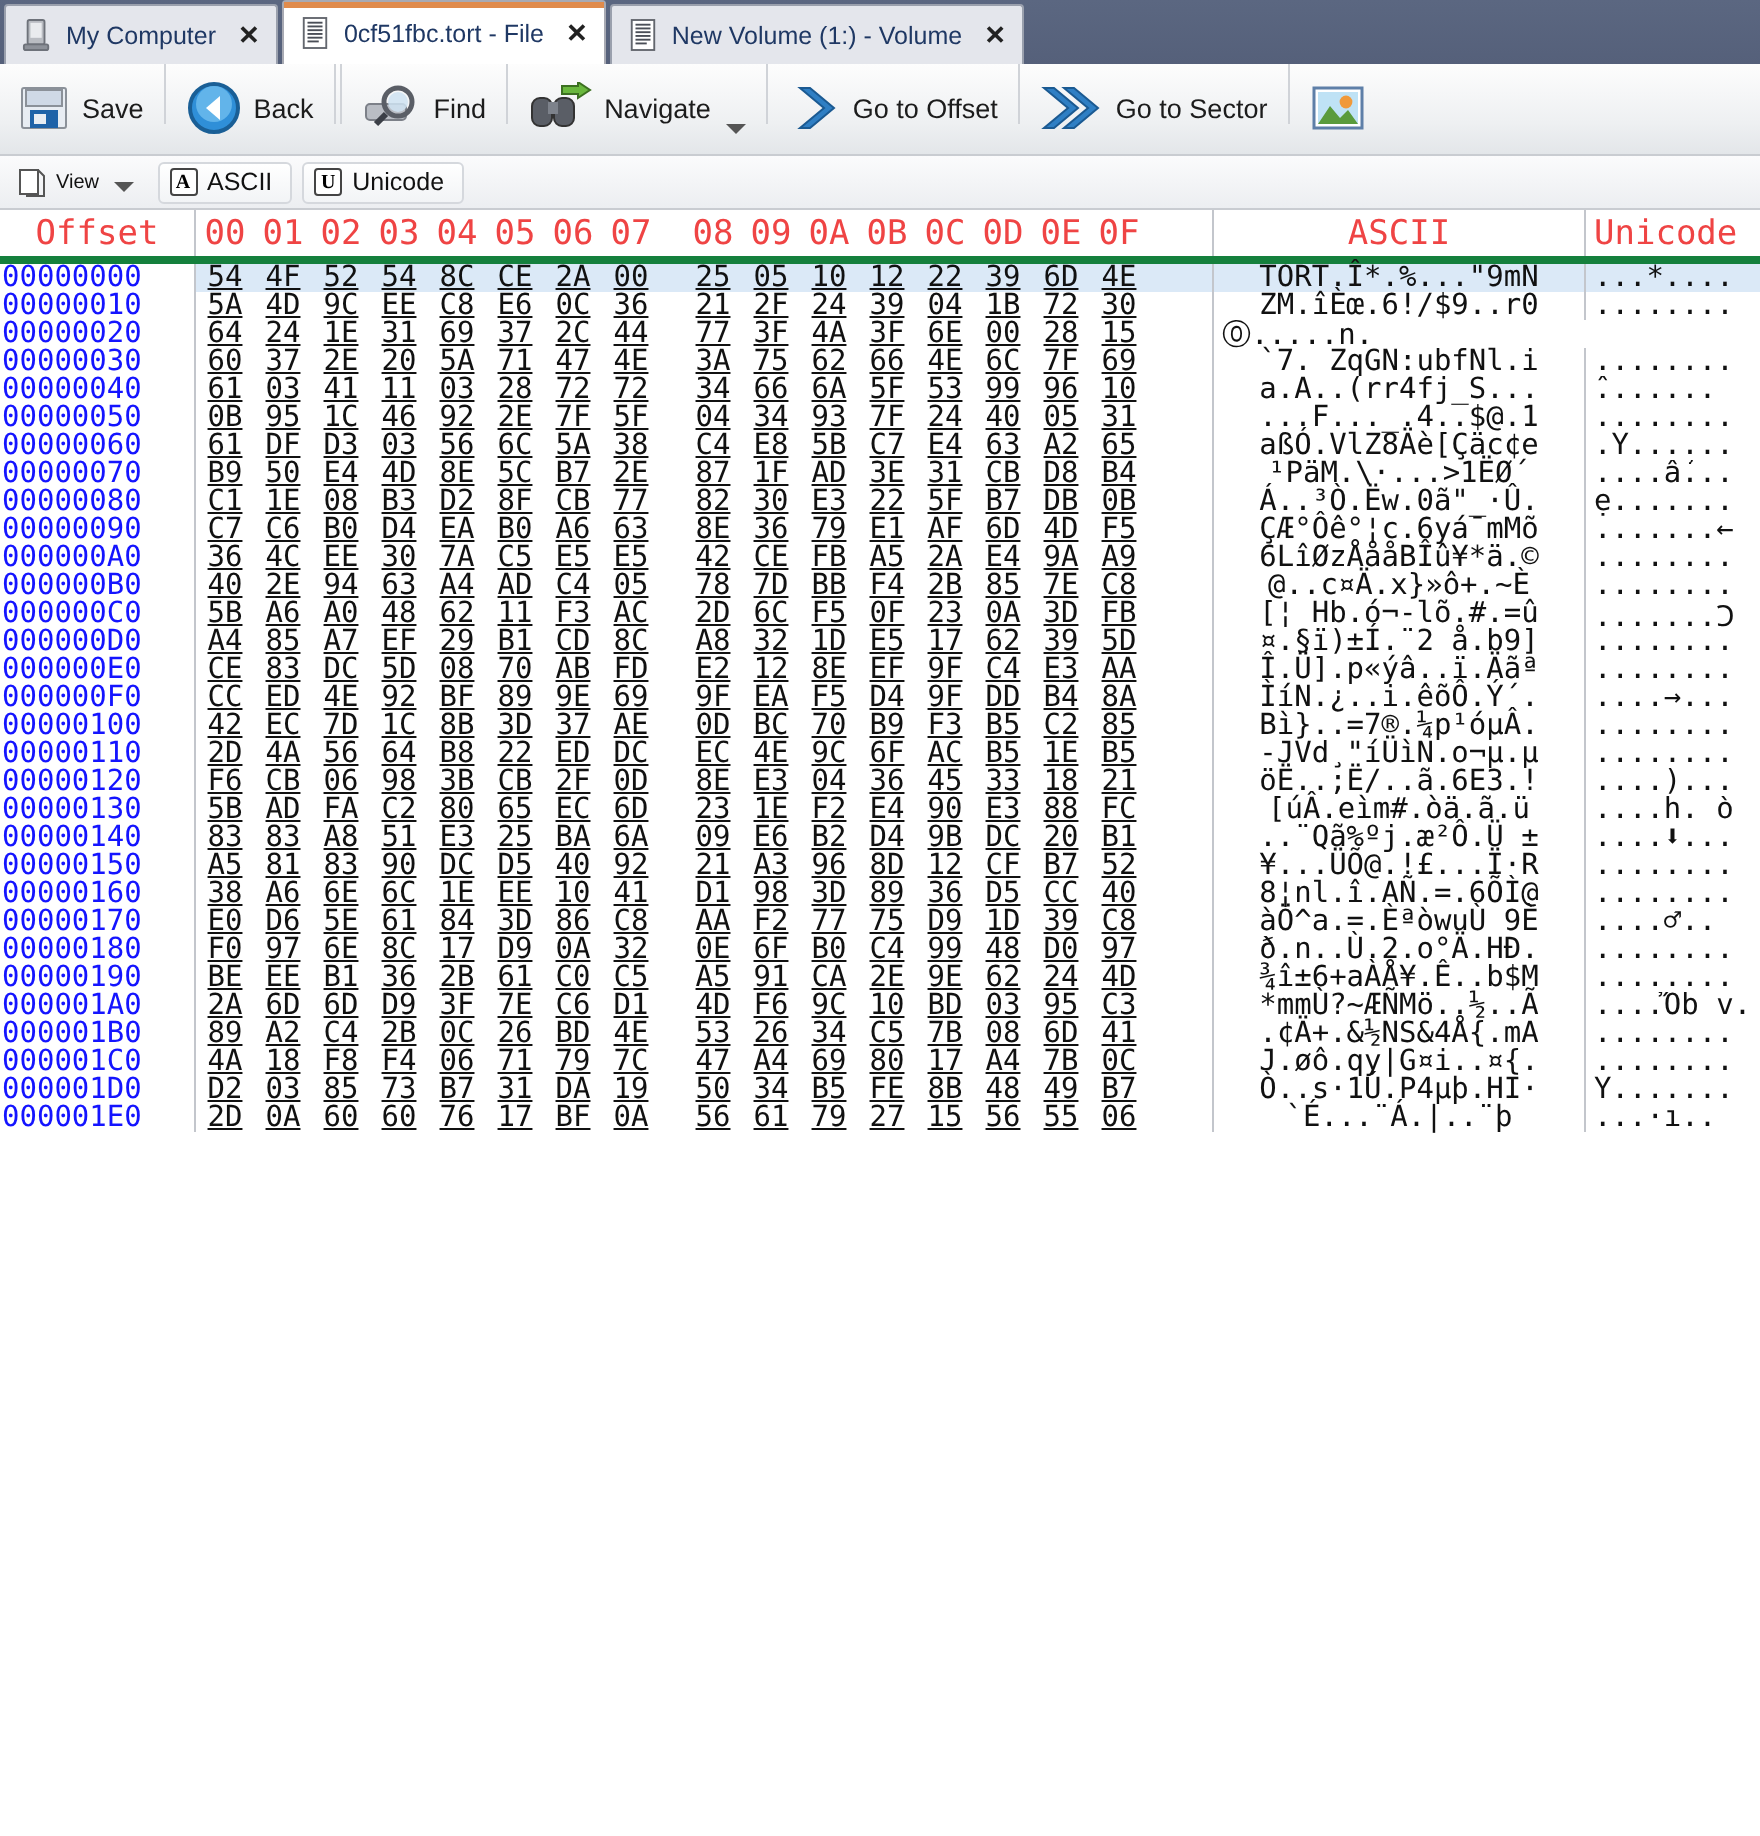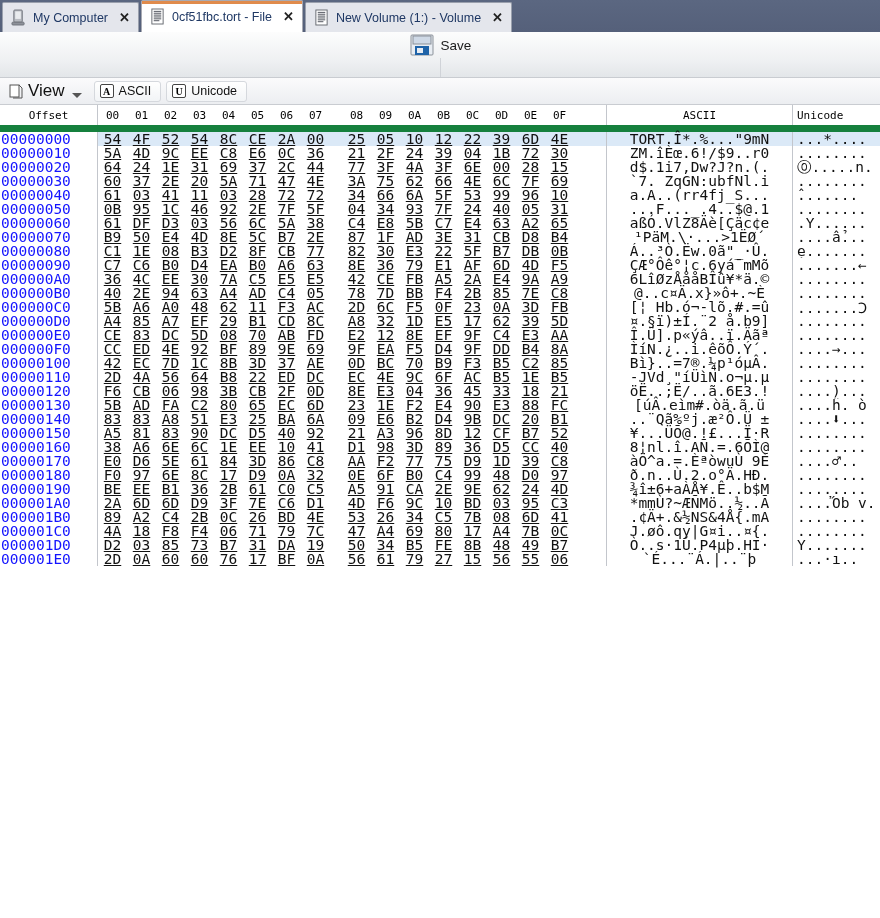--- a/index.html
+++ b/index.html
@@ -62,23 +62,22 @@
     cursor: pointer;
   }
   .tab-ico { width:15px; height:17px; flex:0 0 auto; display:block; }
 
   
   .toolbar {
     height: 46px;
     background: linear-gradient(#fdfdfd, #eef0f2 65%, #e3e6e9);
     border-bottom: 1px solid #c9ccd1;
     display: flex;
-    align-items: center;
+    align-items: flex-start;
     overflow: hidden;
-    flex-direction: column;
   }
   .tb-item {
     display:flex; align-items:center; gap:6px;
     height:44px; padding: 0 9px;
     cursor: default;
     white-space:nowrap;
   }
   .tb-item span.lbl { font-size: 13.5px; color:#1c1c1c; }
   .tb-item.disabled span.lbl { color:#a3a6ab; }
   .tb-sep { width:1px; height:30px; background:#d0d3d8; margin:0 1px; flex:0 0 auto;}
@@ -90,21 +89,21 @@
   
   .subbar {
     height: 27px;
     background: linear-gradient(#fbfbfc,#eceef1);
     border-bottom: 1px solid #c9ccd1;
     display:flex; align-items:center; gap:5px;
     padding-left: 2px;
   }
   .sb-item {
     display:flex; align-items:center; gap:5px;
-    font-size:17px; color:#111; padding: 2px 7px; cursor:default;
+    font-size:10px; color:#111; padding: 2px 7px; cursor:default;
   }
   .sb-btn {
     display:flex; align-items:center; gap:5px;
     font-size:12.5px; color:#111;
     padding: 2px 9px 2px 5px;
     border:1px solid #d5d8dd; border-radius:3px;
     background: linear-gradient(#ffffff,#f2f4f6);
     cursor:pointer;
     height:21px;
   }
@@ -114,25 +113,25 @@
     border:1px solid #444; border-radius:2px;
     font-size:10px; font-weight:bold; color:#000;
     background:#fff;
     font-family:"Liberation Serif", serif;
   }
 
   
   .hexhead {
     height: 27px;
     display:flex;
-    border-bottom:7px solid #15803d;
+    border-bottom:4px solid #15803d;
     background:#ffffff;
     font-family:"DejaVu Sans Mono", monospace;
-    font-size:11px;
-    color:#000000;
+    font-size:17px;
+    color:#ef4444;
     align-items:center;
   }
   .hexbody {
     font-family:"DejaVu Sans Mono", monospace;
     font-size:14.5px;
     color:#111;
     background:#fff;
   }
   .hrow { display:flex; height:14px; align-items:center; }
   .hrow.sel .c-hex, .hrow.sel .c-ascii, .hrow.sel .c-uni { background:#dbe9f7; }
@@ -415,21 +414,20 @@
             <div class="hb">77</div>
             <div class="hb">3F</div>
             <div class="hb">4A</div>
             <div class="hb">3F</div>
             <div class="hb">6E</div>
             <div class="hb">00</div>
             <div class="hb">28</div>
             <div class="hb">15</div>
           </div>
         </div>
-        <div class="c-ascii">d$.1i7,Dw?J?n.(.</div>
         <div class="c-uni">⓪.....n.</div>
       </div>
       <div class="hrow">
         <div class="c-off">00000030</div>
         <div class="c-hex">
           <div class="hexgrp">
             <div class="hb">60</div>
             <div class="hb">37</div>
             <div class="hb">2E</div>
             <div class="hb">20</div>

